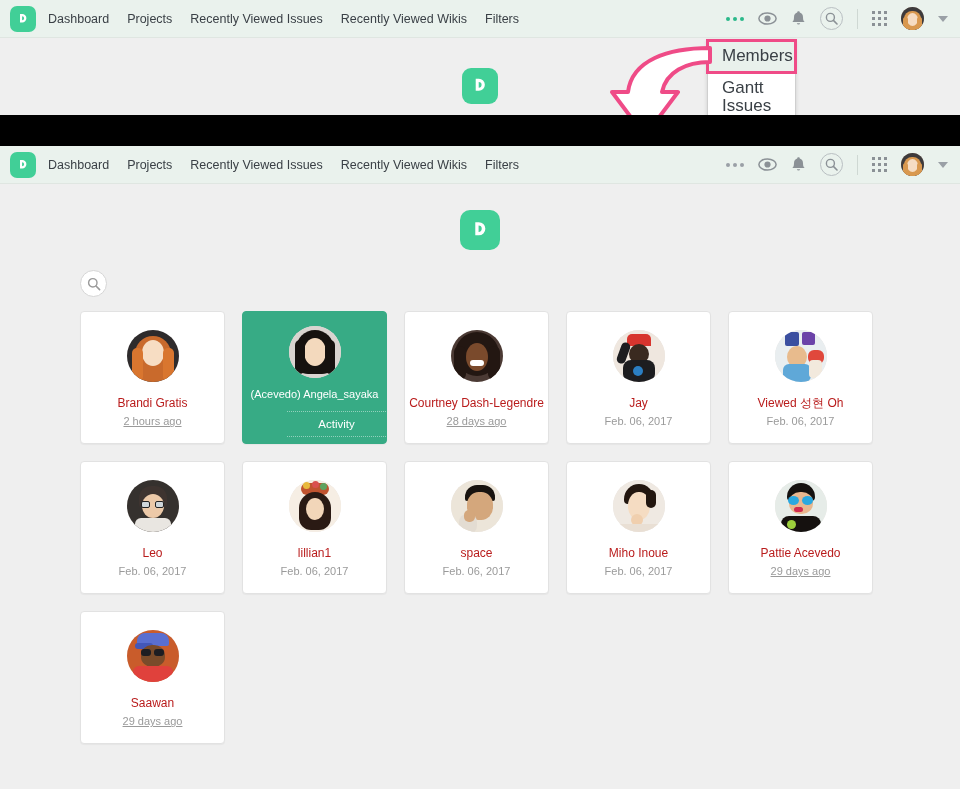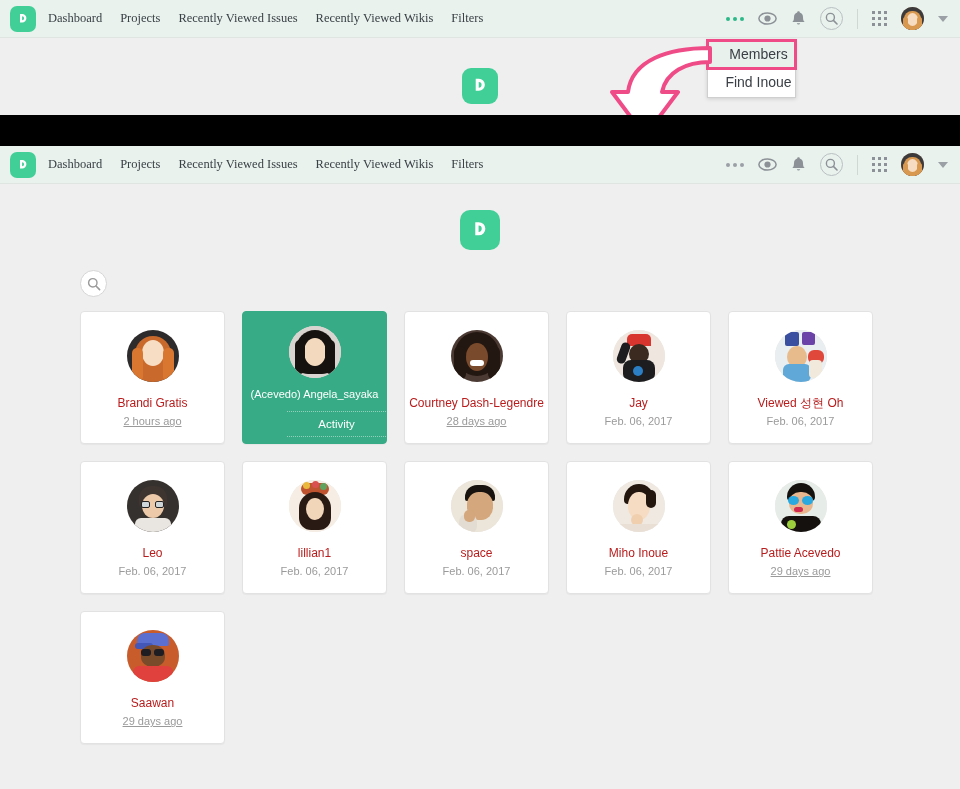--- a/index.html
+++ b/index.html
@@ -18,21 +18,21 @@
     display: flex; align-items: center;
   }
   .nav-logo {
     width: 26px; height: 26px; border-radius: 7px; background: #3dd598;
     background: #41cf97;
     margin-left: 10px; margin-right: 12px;
     display: flex; align-items: center; justify-content: center;
     flex: 0 0 auto;
   }
   .nav-logo svg { display:block; }
-  .nav-links { display: flex; align-items: center; gap: 18px; font-family: Liberation Serif, serif; }
+  .nav-links { display: flex; align-items: center; gap: 18px; }
   .nav-link {
     font-size: 12.5px; color: #3a4046; white-space: nowrap; cursor: pointer;
   }
   .nav-right {
     margin-left: auto; display: flex; align-items: center; gap: 14px;
     margin-right: 12px;
   }
   .ic { display: flex; align-items: center; justify-content: center; cursor: pointer; }
   .ellipsis { display: flex; gap: 3px; align-items: center; }
   .ellipsis i { width: 4px; height: 4px; border-radius: 50%; background: #9aa0a6; display: block; }
@@ -62,23 +62,22 @@
     display:flex; align-items:center; justify-content:center;
   }
 
   
   .dropdown {
     position: absolute; left: 707px; top: 40px; width: 89px;
     background: #fff; border: 1px solid #cfcfcf; box-shadow: 0 1px 4px rgba(0,0,0,.14);
     z-index: 40;
   }
   .dd-item {
-    font-size: 14px; color: #3a4046; padding: 6px 0 6px 14px; cursor: pointer;
+    font-size: 17px; color: #3a4046; padding: 6px 0 6px 14px; cursor: pointer;
     line-height: 1.1;
-    text-align: center;
   }
   .dd-item.sel {
     background: #e9f1ec; outline: 3px solid #ef4b87; outline-offset: -1px;
     position: relative; z-index: 2;
   }
   .dd-sep { height: 1px; background: #e0e0e0; }
 
   .arrow-svg { position: absolute; left: 598px; top: 42px; z-index: 45; }
 
   
@@ -218,21 +217,21 @@
         </svg>
     </div>
 
     <svg class="arrow-svg" width="120" height="100" viewBox="0 0 120 100">
       <path d="M112 6 C 70 6, 34 18, 30 50 L 14 50 L 47 94 L 80 50 L 64 50 C 68 30, 88 20, 112 20 Z" fill="#ffffff" stroke="#ef4b87" stroke-width="4" stroke-linejoin="round"></path>
     </svg>
 
     <div class="dropdown">
       <div class="dd-item sel">Members</div>
       <div class="dd-sep"></div>
-      <div class="dd-item">Find Inoue</div>
+      <div class="dd-item">Gantt Issues</div>
     </div>
   </div>
 
   <div id="black-band"></div>
 
   <div id="app">
 
     <div class="navbar">
       <div class="nav-logo">
         <svg width="14" height="14" viewBox="0 0 14 14">

